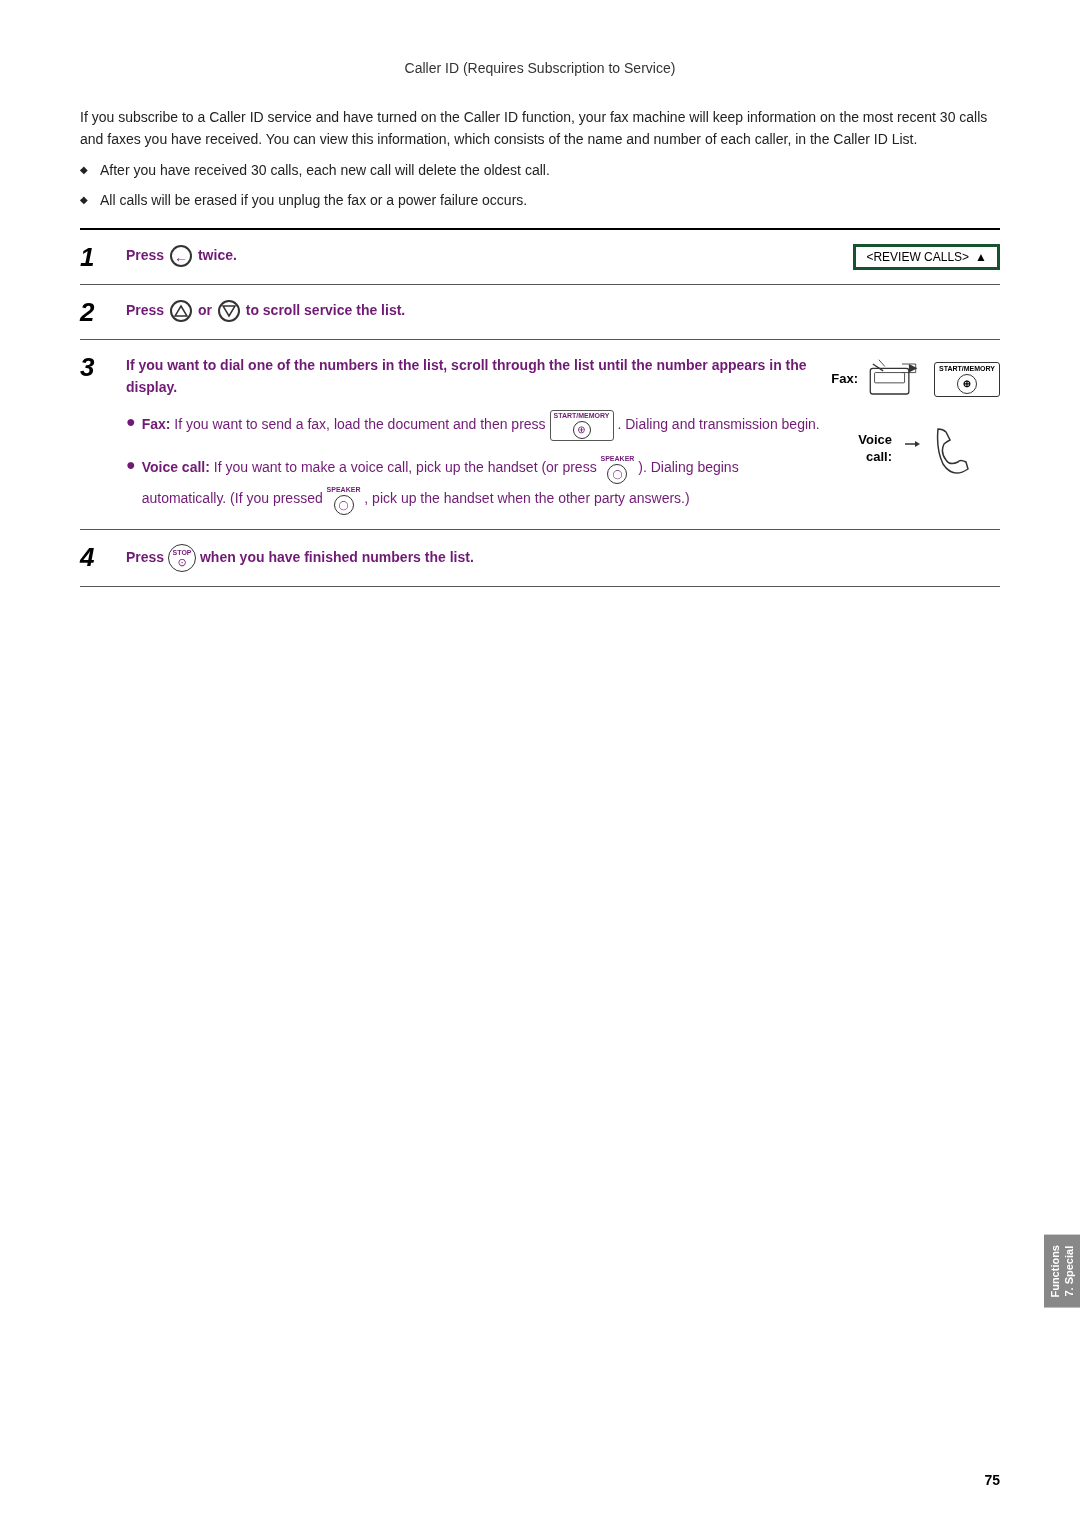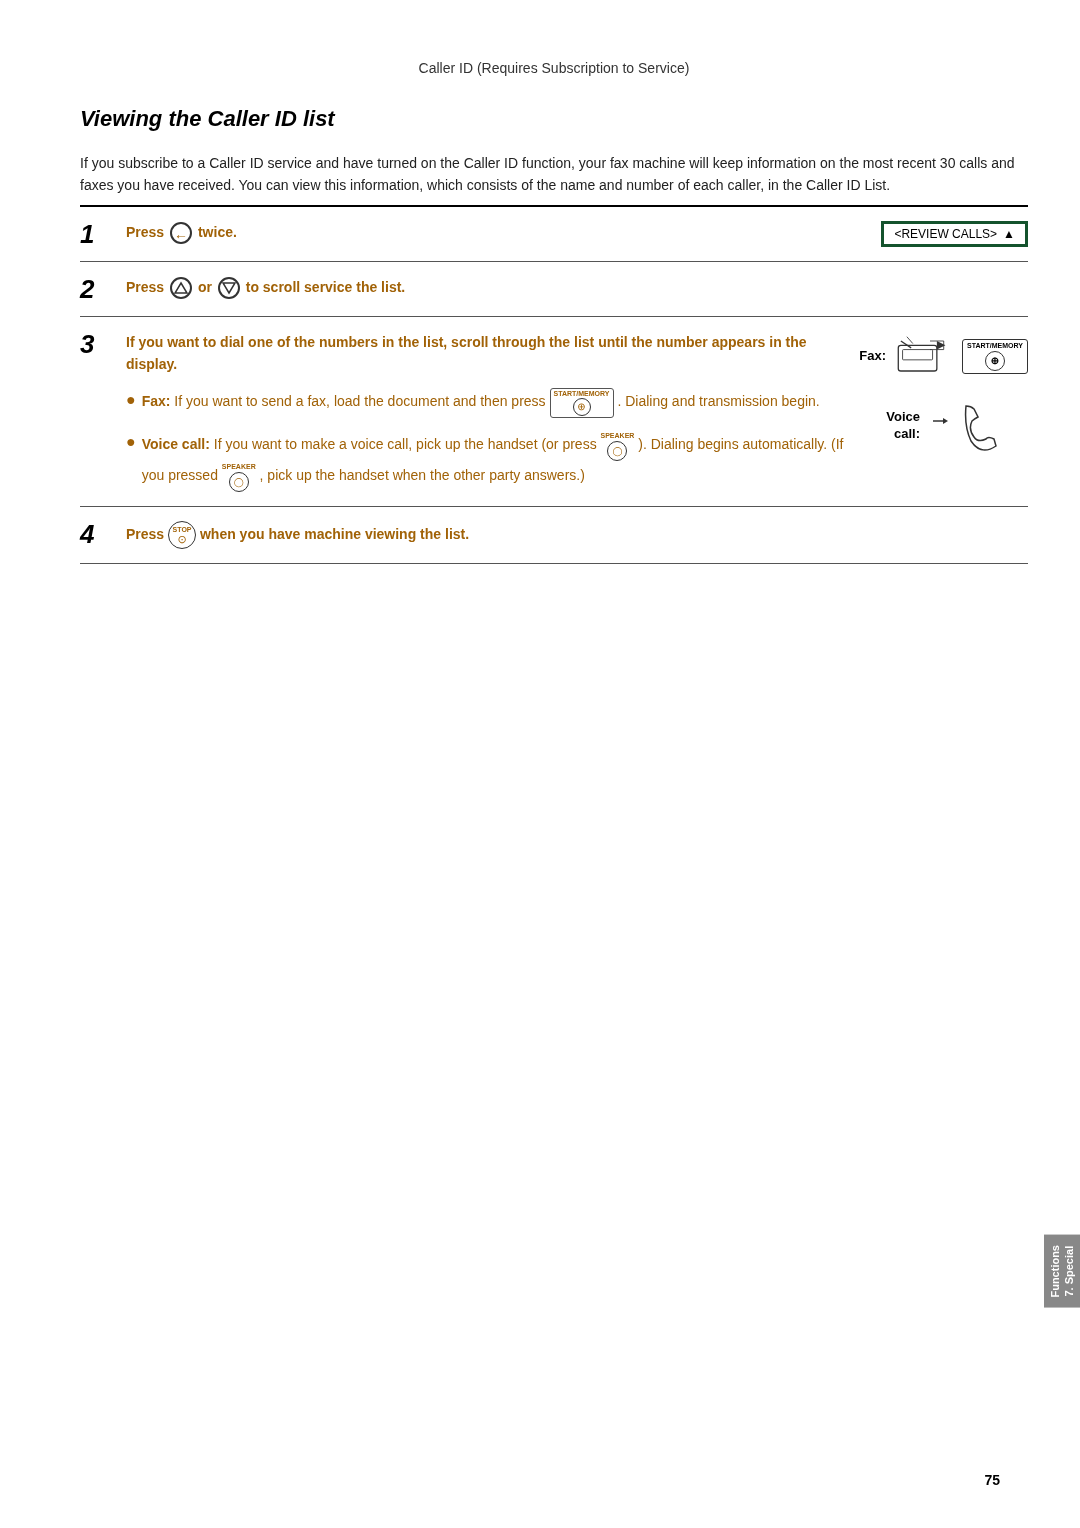--- a/index.html
+++ b/index.html
@@ -9,21 +9,21 @@
       background: #ffffff;
       font-family: Arial, Helvetica, sans-serif;
       font-size: 15px;
       color: #000000;
       position: relative;
     }
 
     .page-container {
       width: 1080px;
       min-height: 1528px;
-      padding: 60px 52px 60px 80px;
+      padding: 60px 80px 60px 80px;
       position: relative;
     }
 
     .top-header {
       text-align: center;
       font-size: 14px;
       color: #333;
       margin-bottom: 30px;
     }
 
@@ -90,21 +90,21 @@
       min-width: 40px;
       margin-right: 6px;
       line-height: 1;
       color: #000;
     }
 
     .step-content {
       flex: 1;
       font-size: 14px;
       line-height: 1.6;
-      color: #a16207;
+      color: #701a75;
     }
 
     .step-content b {
       font-weight: bold;
     }
 
     .step-aside {
       min-width: 200px;
       display: flex;
       align-items: center;
@@ -216,26 +216,29 @@
   </style>
 </head>
 <body>
 
 <div class="page-container">
 
   <div class="top-header">
     <span>Caller ID (Requires Subscription to Service)</span>
   </div>
 
-  <h2 class="section-title">Viewing the Caller ID list</h2>
 
   <p class="intro-text">
     If you subscribe to a Caller ID service and have turned on the Caller ID function, your fax machine will keep information on the most recent 30 calls and faxes you have received. You can view this information, which consists of the name and number of each caller, in the Caller ID List.
   </p>
 
+  <ul class="bullet-list">
+    <li>After you have received 30 calls, each new call will delete the oldest call.</li>
+    <li>All calls will be erased if you unplug the fax or a power failure occurs.</li>
+  </ul>
 
 
   <div class="steps-container">
 
     <div class="step-row">
       <div class="step-number">1</div>
       <div class="step-content">
         <b>Press</b>
         
         <span class="button-icon">
@@ -349,21 +352,21 @@
 
     <div class="step-row">
       <div class="step-number">4</div>
       <div class="step-content">
         <b>Press </b>
         
         <span style="display:inline-flex; flex-direction:column; align-items:center; border:1.5px solid #333; border-radius:50%; width:28px; height:28px; justify-content:center; vertical-align:middle;">
           <span style="font-size:7px; font-weight:bold; line-height:1;">STOP</span>
           <span style="font-size:11px; line-height:1.1;">⊙</span>
         </span>
-        <b> when you have machine viewing the list.</b>
+        <b> when you have finished numbers the list.</b>
       </div>
     </div>
 
   </div>
 
   <div class="page-number">75</div>
 
   <div class="side-tab">
     <span>Functions</span>
     <span>7. Special</span>

